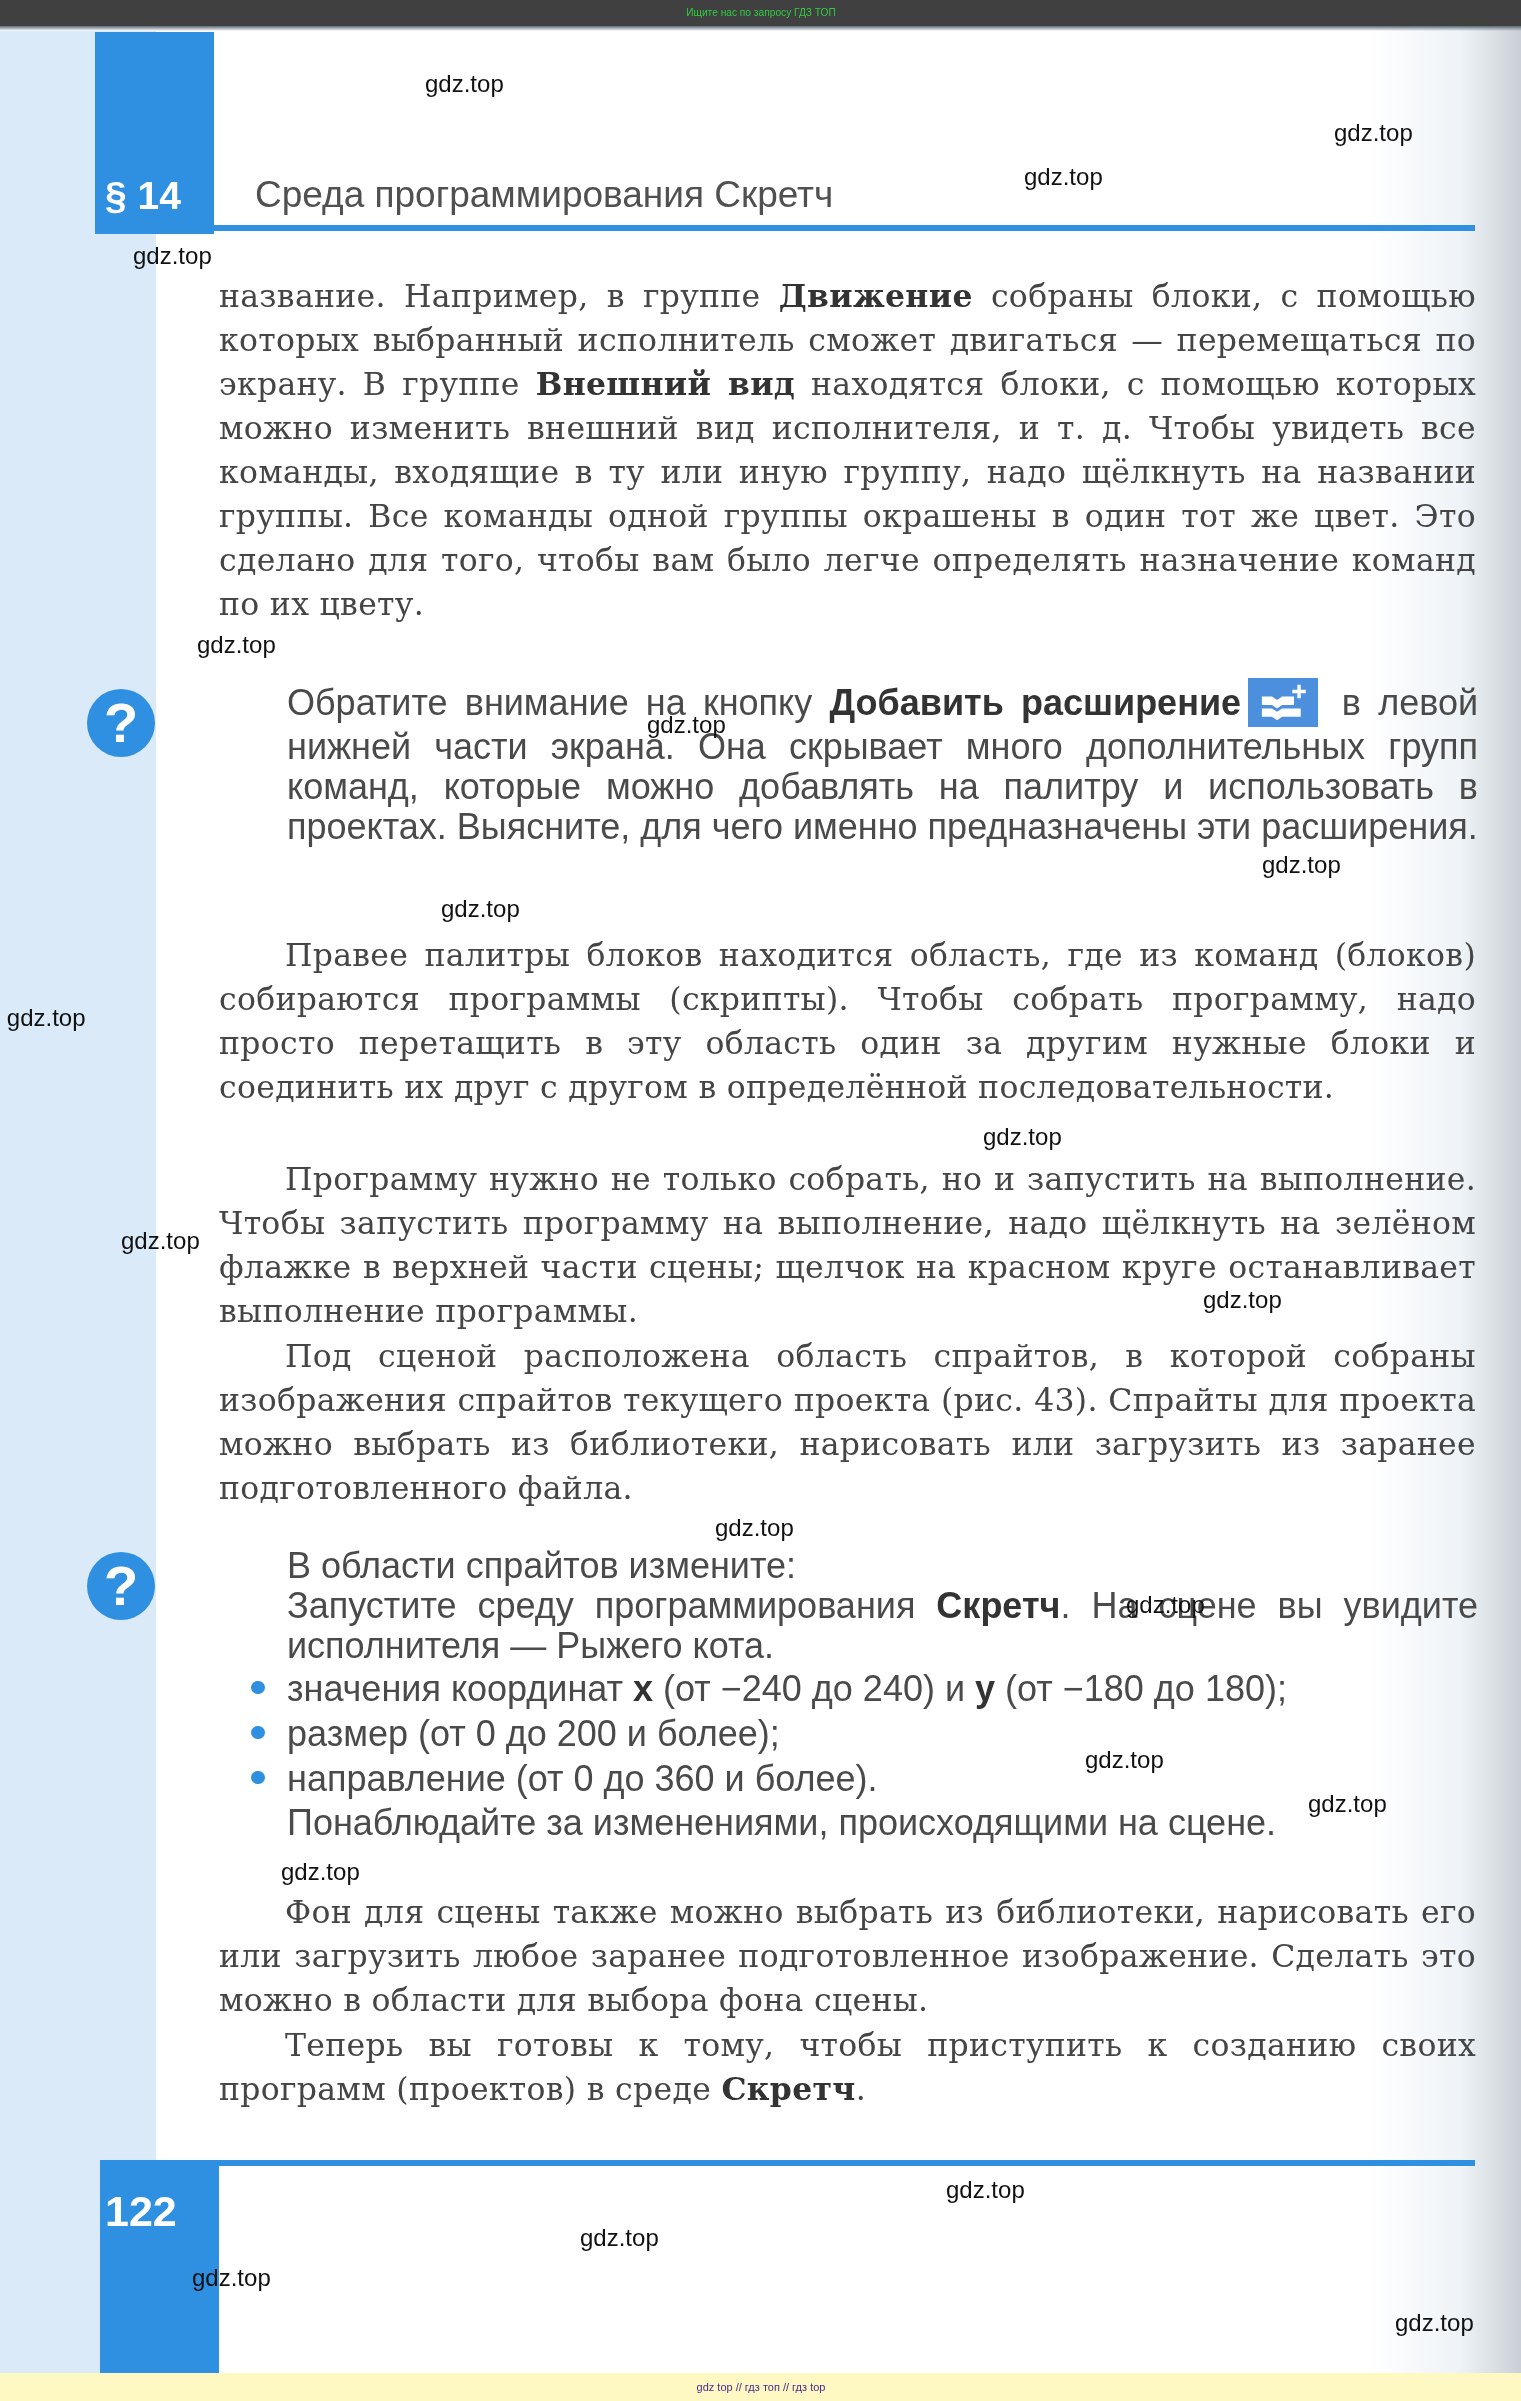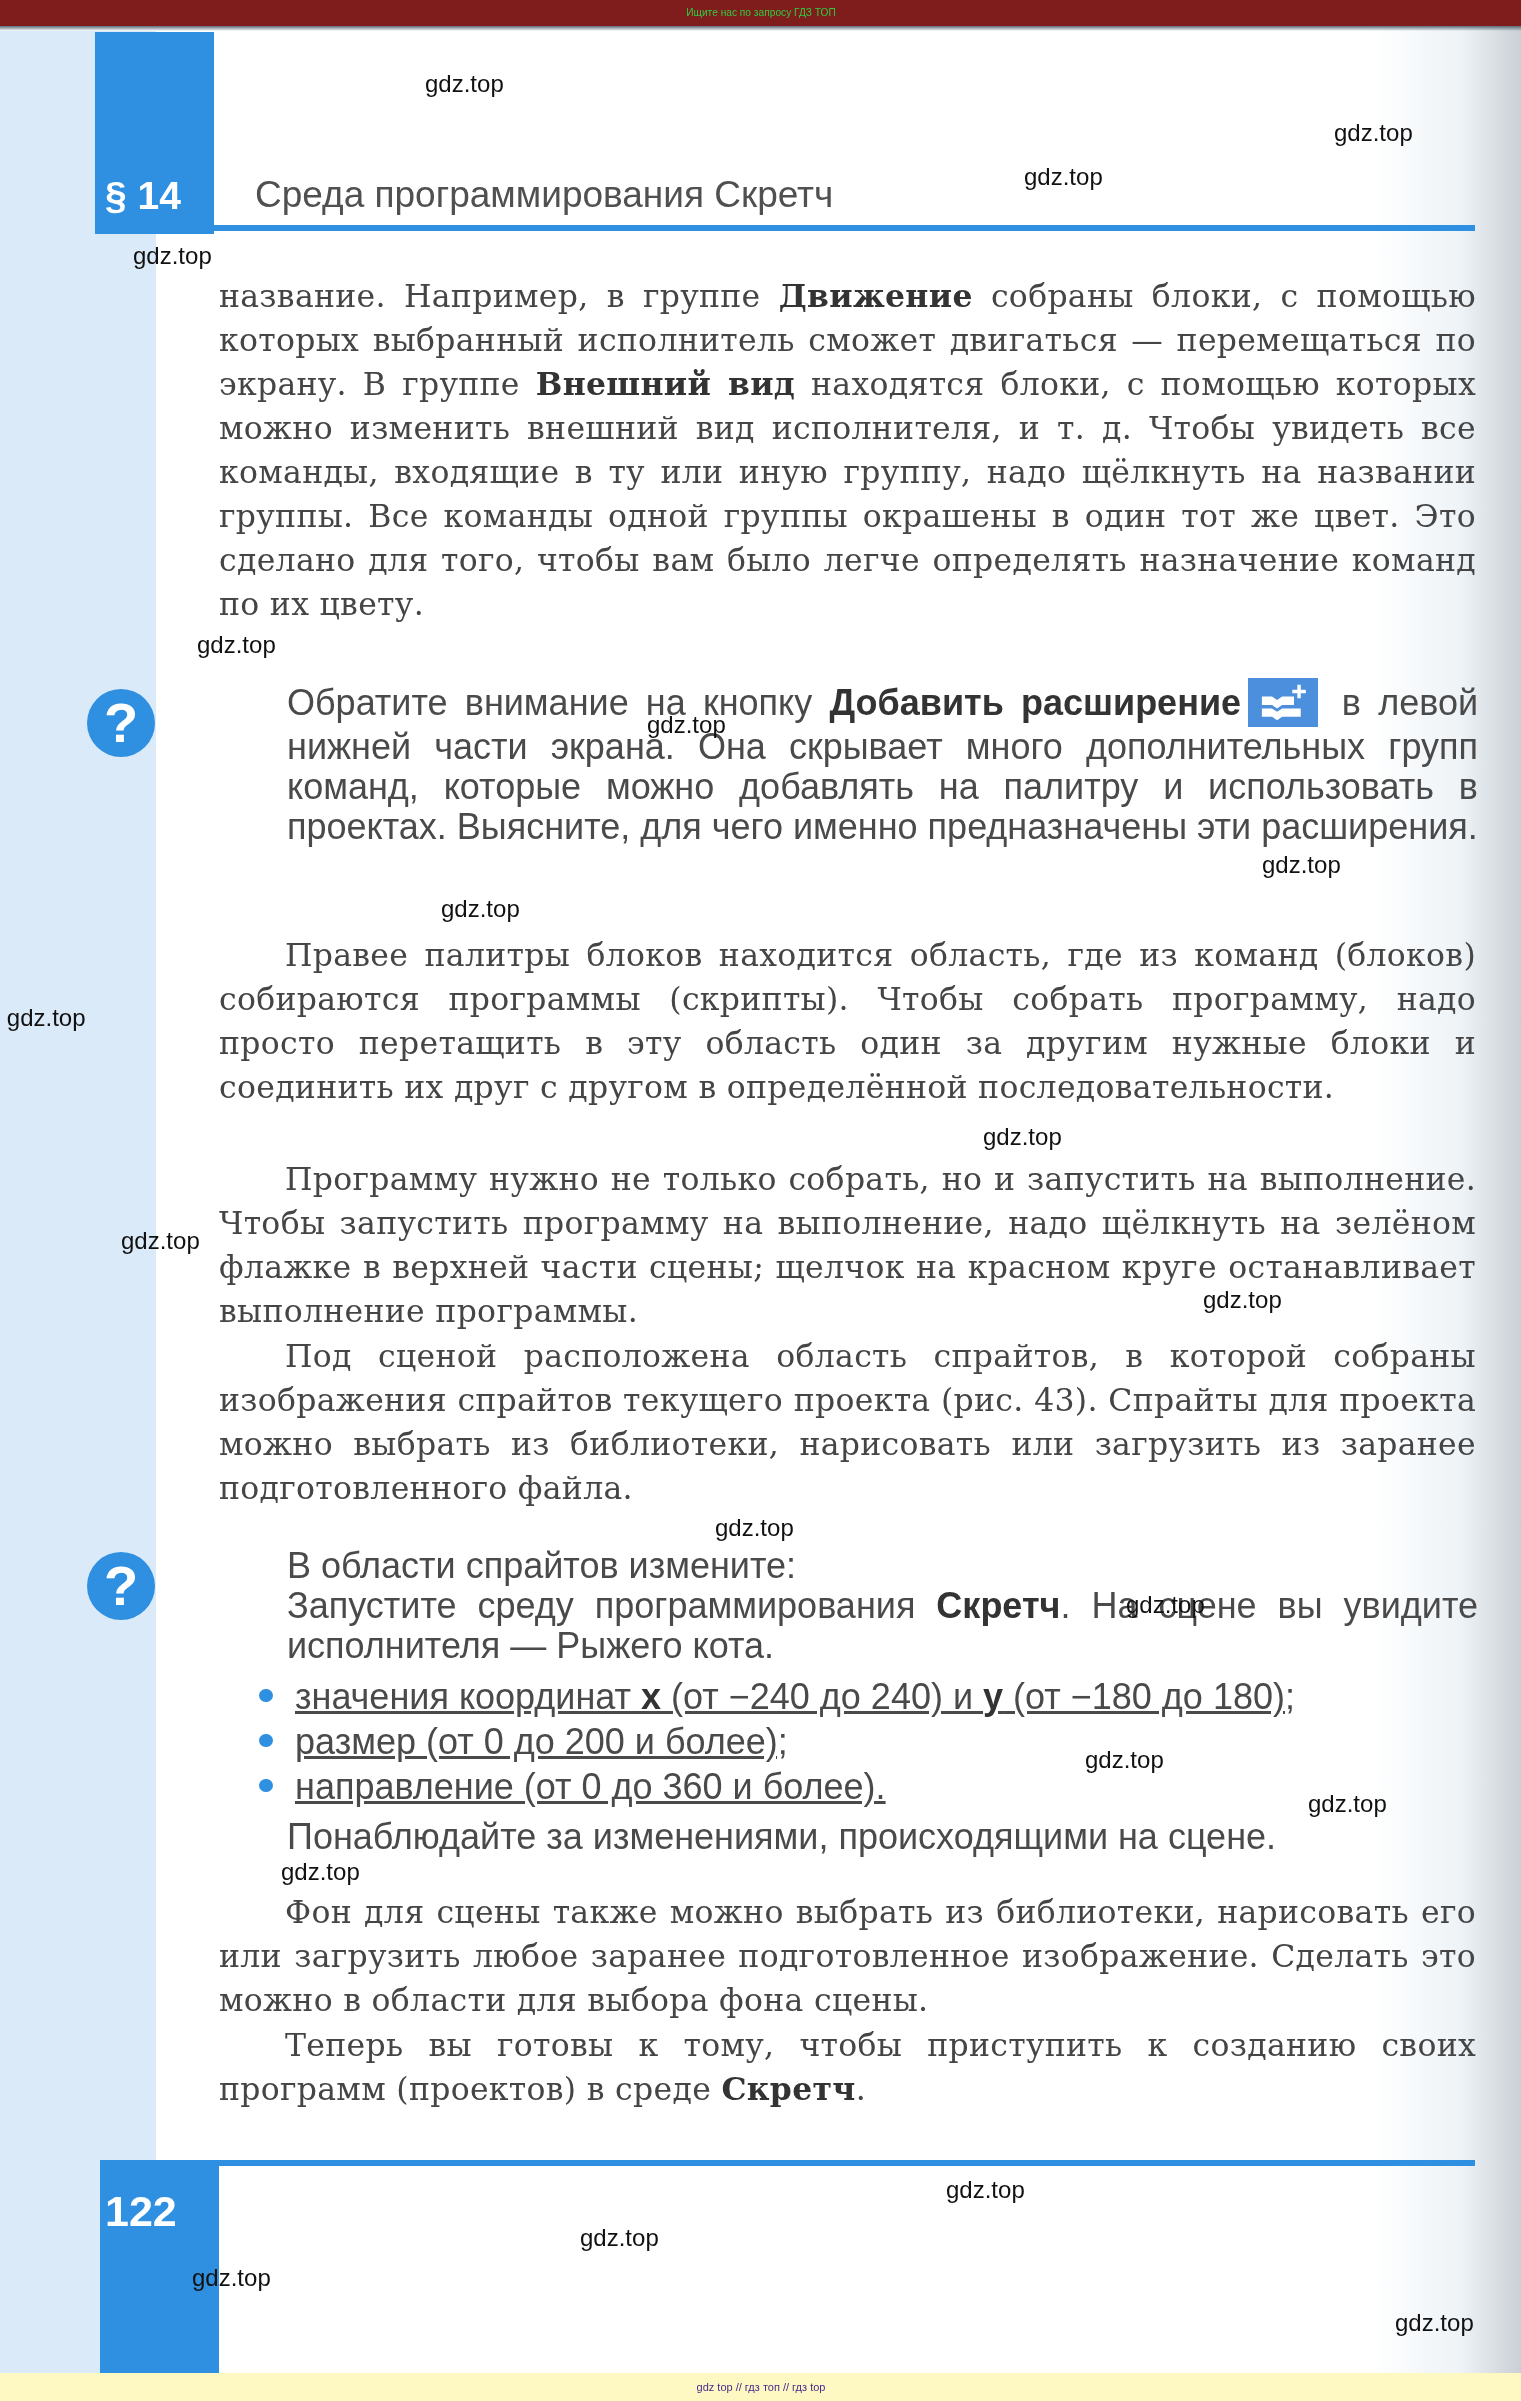--- a/index.html
+++ b/index.html
@@ -3,21 +3,21 @@
 <meta charset="utf-8">
 <style>
   html, body { margin:0; padding:0; }
   body {
     width:1522px; height:2401px; position:relative; overflow:hidden;
     background:#ffffff;
     font-family:"DejaVu Serif", serif;
   }
   .top-banner {
     position:absolute; left:0; top:0; width:1522px; height:25.5px;
-    background:#7f1d1d; text-align:center;
+    background:#404040; text-align:center;
     font-family:"Liberation Sans", sans-serif; font-size:10.2px; line-height:25.5px;
     color:#2ecc40;
   }
   .page {
     position:absolute; left:0; top:25.5px; width:1522px; height:2348px;
     background:linear-gradient(to right, #ffffff 0%, #ffffff 90%, #eef3f7 96%, #c9cfd4 100%);
   }
   .page-shadow-top {
     position:absolute; left:0; top:25.5px; width:1522px; height:5.1px;
     background:linear-gradient(to bottom, #5b6a78, rgba(255,255,255,0));
@@ -63,21 +63,21 @@
     font-family:"Liberation Sans", sans-serif; font-size:36px; line-height:40px;
     color:#4a4a4a; text-align:justify;
   }
   .box-text p { margin:0; }
   .box-text b { color:#333; }
   .ext-icon {
     display:inline-block; width:70px; height:49px; background:#4c8fdc;
     vertical-align:-12px; margin:0 6.8px; position:relative;
   }
   .ext-icon svg { position:absolute; left:0; top:0; }
-  .bullet-list { list-style:none; margin:8px; padding:0;text-decoration:underline; }
+  .bullet-list { list-style:none; margin:0; padding:0; }
   .bullet-list li { position:relative; }
   .bullet-list li::before {
     content:""; position:absolute; left:-36px; top:14.5px;
     width:13.6px; height:13.6px; border-radius:50%; background:#2f8fe0;
   }
   .footer-line {
     position:absolute; left:219px; top:2160px; width:1256px; height:6px;
     background:#2f8fe0;
   }
   .tab-bottom {

